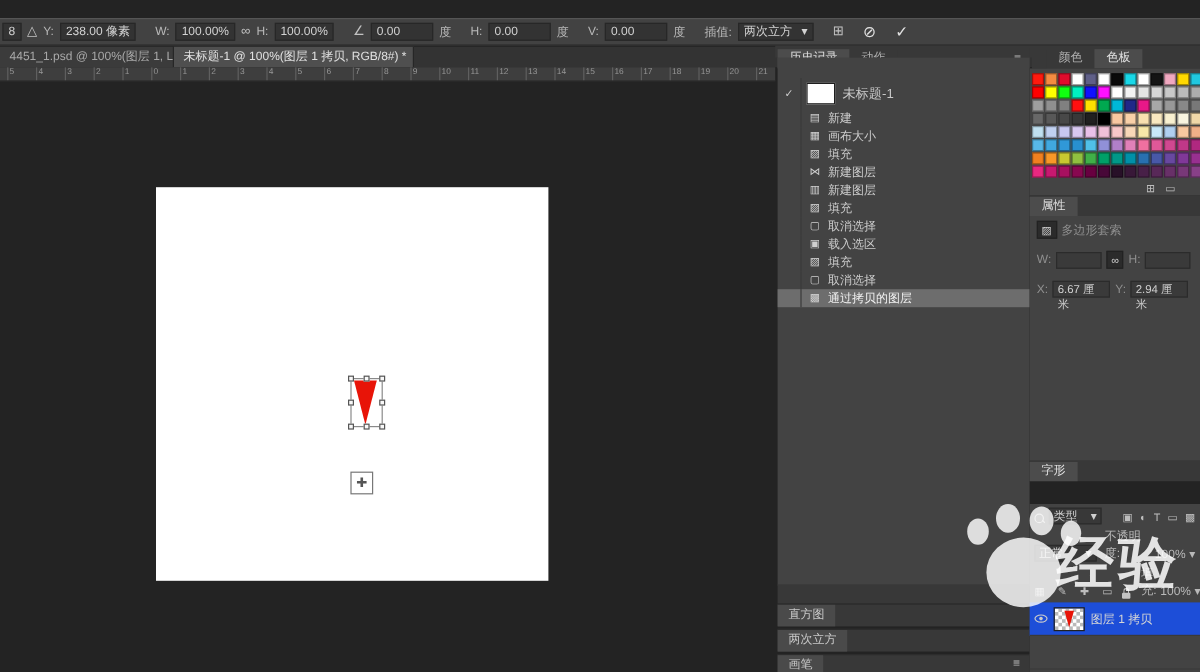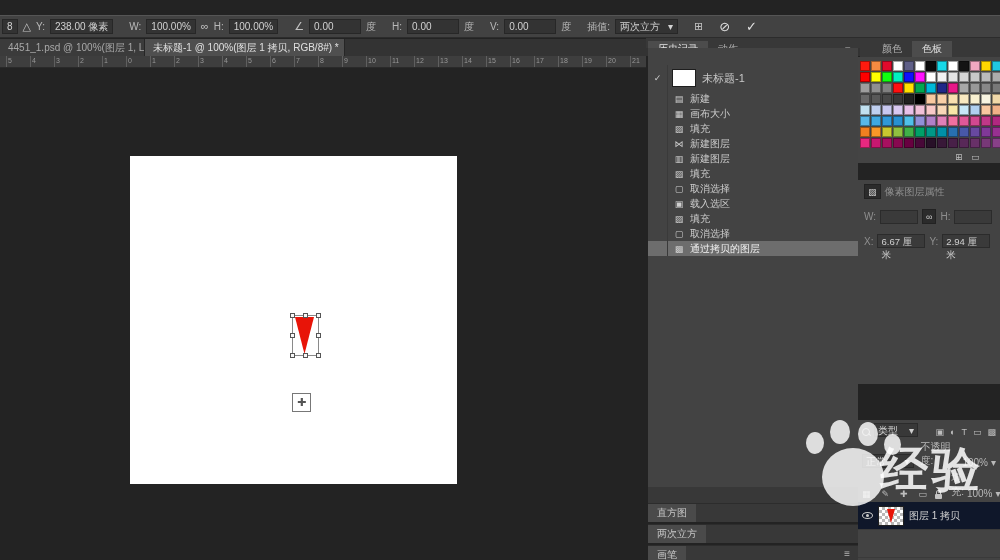--- a/index.html
+++ b/index.html
@@ -96,21 +96,21 @@
   .magnifier::after { content:""; position:absolute; left:6px; top:6px; width:3px; height:1.3px; background:#bdbdbd; transform:rotate(45deg); }
   .lp-icons { display:flex; gap:6px; margin-left:auto; color:#bdbdbd; font-size:9px; }
   .blend-select { background:#383838; border:1px solid #2b2b2b; height:14px; line-height:13px; padding:0 3px;
     color:#d0d0d0; width:56px; display:flex; justify-content:space-between; }
   .eye { width:11px; height:7px; border:1px solid #cccccc; border-radius:50%; position:relative; flex:none; }
   .eye::after { content:""; position:absolute; left:3px; top:1px; width:3px; height:3px; border-radius:50%; background:#cccccc; }
   .padlock { width:7px; height:5px; background:#c4c4c4; border-radius:1px; position:relative; margin-top:3px; flex:none; }
   .padlock::before { content:""; position:absolute; top:-4px; left:1px; width:3px; height:4px;
     border:1.2px solid #c4c4c4; border-bottom:none; border-radius:3px 3px 0 0; }
   .layer-row { display:flex; align-items:center; height:28px; border-bottom:1px solid #3a3a3a; padding:0 4px; gap:5px; }
-  .layer-row.selected { background:#0f172a; }
+  .layer-row.selected { background:#1d4ed8; }
   .l-thumb { width:26px; height:20px; border:1px solid #202020; position:relative; flex:none; background:#fff; }
   .l-thumb.checker, .l-thumb.triangle { background:repeating-conic-gradient(#b9b9b9 0% 25%, #ffffff 0% 50%) 0 0 / 6px 6px; }
   .l-thumb.triangle::after { content:""; position:absolute; left:8px; top:2px; width:0; height:0;
     border-left:4px solid transparent; border-right:4px solid transparent; border-top:14px solid #e81408; }
   .layer-name { color:#d6d6d6; font-size:10px; white-space:nowrap; overflow:hidden; }
 
   
   .watermark { position:absolute; left:0; top:0; width:1000px; height:560px; pointer-events:none; z-index:50; }
   .paw { position:absolute; left:800px; top:418px; width:120px; height:110px; opacity:.82; }
   .paw i { position:absolute; background:#fff; border-radius:50%; display:block; }
@@ -429,40 +429,46 @@
         <div class="swatch" style="background: rgb(56, 24, 56);"></div>
         <div class="swatch" style="background: rgb(72, 32, 72);"></div>
         <div class="swatch" style="background: rgb(88, 40, 88);"></div>
         <div class="swatch" style="background: rgb(104, 48, 104);"></div>
         <div class="swatch" style="background: rgb(120, 56, 120);"></div>
         <div class="swatch" style="background: rgb(136, 64, 136);"></div>
       </div>
   </div>
   <div class="sw-foot-icons" style="position:absolute;left:955px;top:152px;z-index:2">⊞ ▭</div>
 
+  <div class="panel-tabbar props-tabbar">
+    <div class="p-tab active">属性</div>
+  </div>
   <div class="props-panel">
     <div class="props-row">
       <span class="mini-box">▨</span>
-      <span class="dim">像素图层属性</span>
+      <span class="dim">多边形套索</span>
     </div>
     <div class="props-row" style="margin-top:6px">
       <span class="dim">W:</span>
       <span class="prop-field" style="width:38px"></span>
       <span class="mini-box">∞</span>
       <span class="dim">H:</span>
       <span class="prop-field" style="width:38px"></span>
     </div>
     <div class="props-row" style="margin-top:6px">
       <span class="dim">X:</span>
       <span class="prop-field" style="width:48px">6.67 厘米</span>
       <span class="dim">Y:</span>
       <span class="prop-field" style="width:48px">2.94 厘米</span>
     </div>
   </div>
 
+  <div class="panel-tabbar glyphs-tabbar">
+    <div class="p-tab active">字形</div>
+  </div>
 
   <div class="layers-panel">
     <div class="lp-row">
       <span class="magnifier"></span>
       <span class="blend-select" style="width:44px">
         <span>类型</span>
         <span>▾</span>
       </span>
       <span class="lp-icons" id="filter-icons">
           <span>▣</span>

